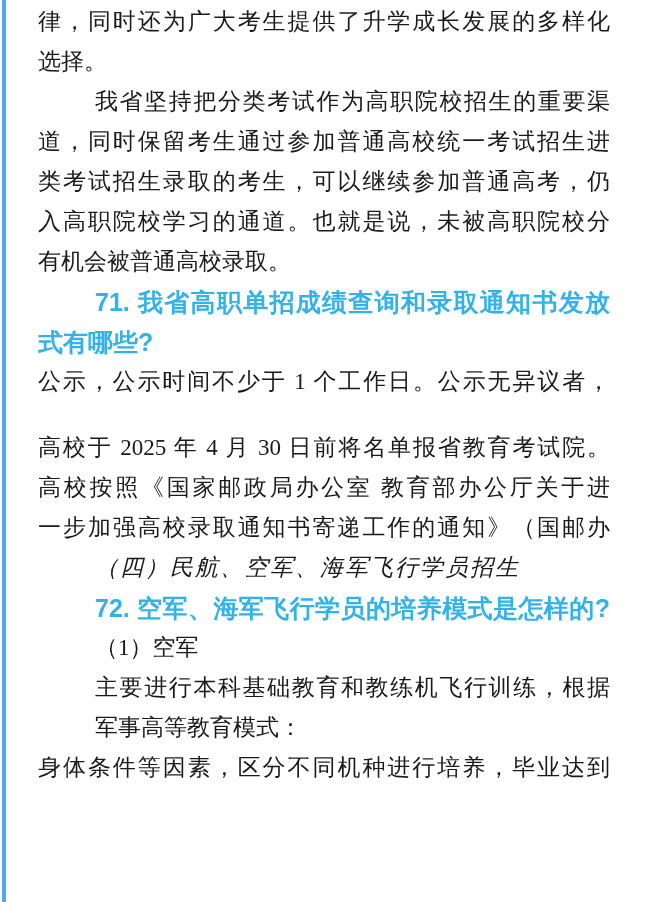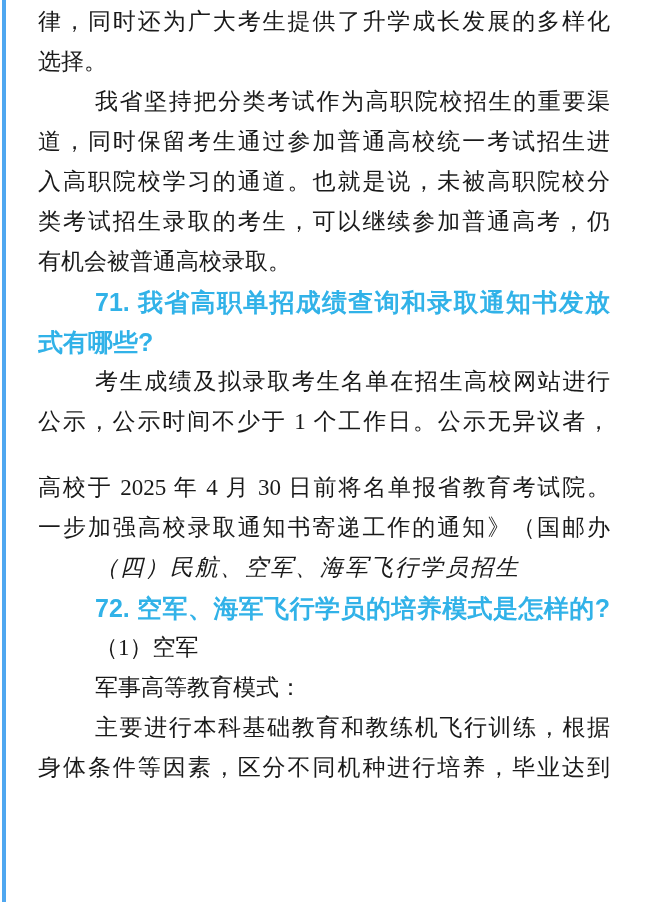--- a/index.html
+++ b/index.html
@@ -62,30 +62,30 @@
 </head>
 <body>
 
 <div class="page">
   <div class="edge-bar"></div>
   <div class="content">
     <div class="line stretch">律，同时还为广大考生提供了升学成长发展的多样化</div>
     <div class="line">选择。</div>
     <div class="line indent stretch">我省坚持把分类考试作为高职院校招生的重要渠</div>
     <div class="line stretch">道，同时保留考生通过参加普通高校统一考试招生进</div>
+    <div class="line stretch">类考试招生录取的考生，可以继续参加普通高考，仍</div>
     <div class="line stretch">入高职院校学习的通道。也就是说，未被高职院校分</div>
-    <div class="line stretch">类考试招生录取的考生，可以继续参加普通高考，仍</div>
     <div class="line">有机会被普通高校录取。</div>
     <div class="line heading indent stretch">71. 我省高职单招成绩查询和录取通知书发放方</div>
     <div class="line heading">式有哪些?</div>
-    <div class="line indent stretch">考生成绩及拟录取考生名单在招生高校网站进行</div>
     <div class="line stretch">公示，公示时间不少于 1 个工作日。公示无异议者，</div>
     <div class="page-break-gap"></div>
     <div class="line stretch">高校于 2025 年 4 月 30 日前将名单报省教育考试院。</div>
+    <div class="line stretch">高校按照《国家邮政局办公室 教育部办公厅关于进</div>
     <div class="line stretch">一步加强高校录取通知书寄递工作的通知》（国邮办</div>
     <div class="line kai indent">（四）民航、空军、海军飞行学员招生</div>
     <div class="line heading indent stretch">72. 空军、海军飞行学员的培养模式是怎样的?</div>
     <div class="line indent">（1）空军</div>
+    <div class="line indent stretch">主要进行本科基础教育和教练机飞行训练，根据</div>
     <div class="line indent">军事高等教育模式：</div>
-    <div class="line indent stretch">主要进行本科基础教育和教练机飞行训练，根据</div>
     <div class="line stretch">身体条件等因素，区分不同机种进行培养，毕业达到</div>
   </div>
 </div>
 
 </body></html>

